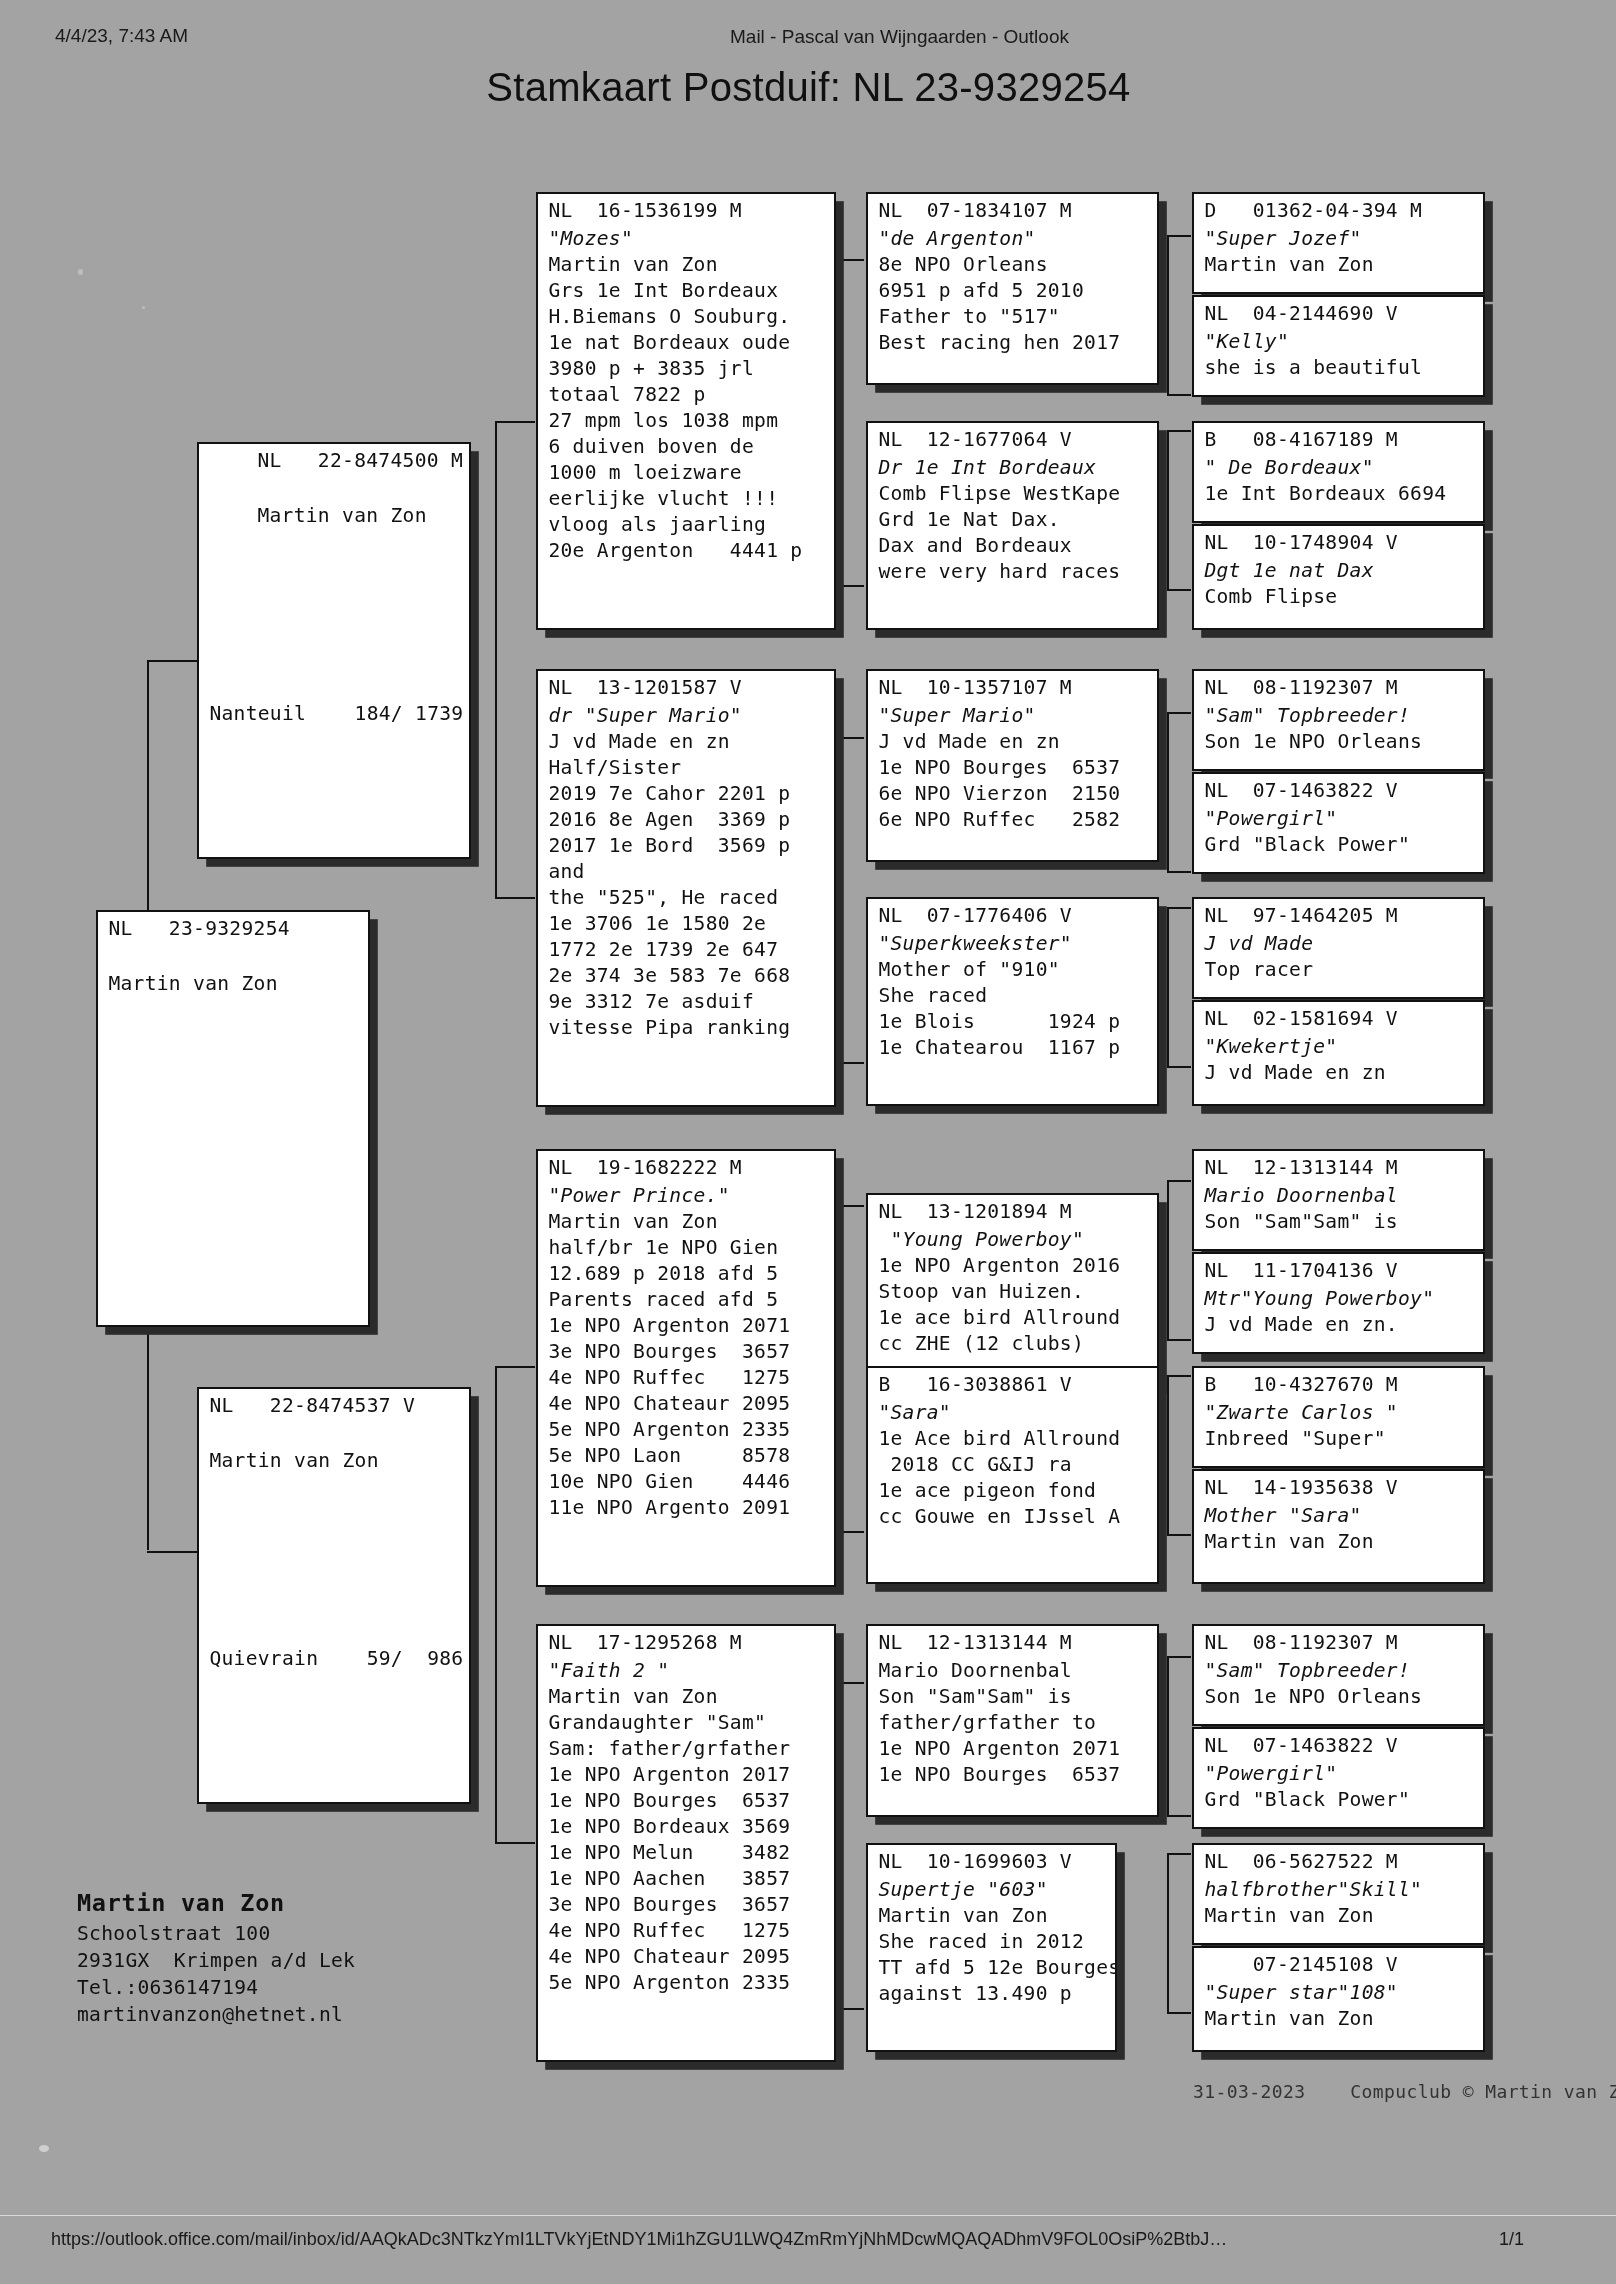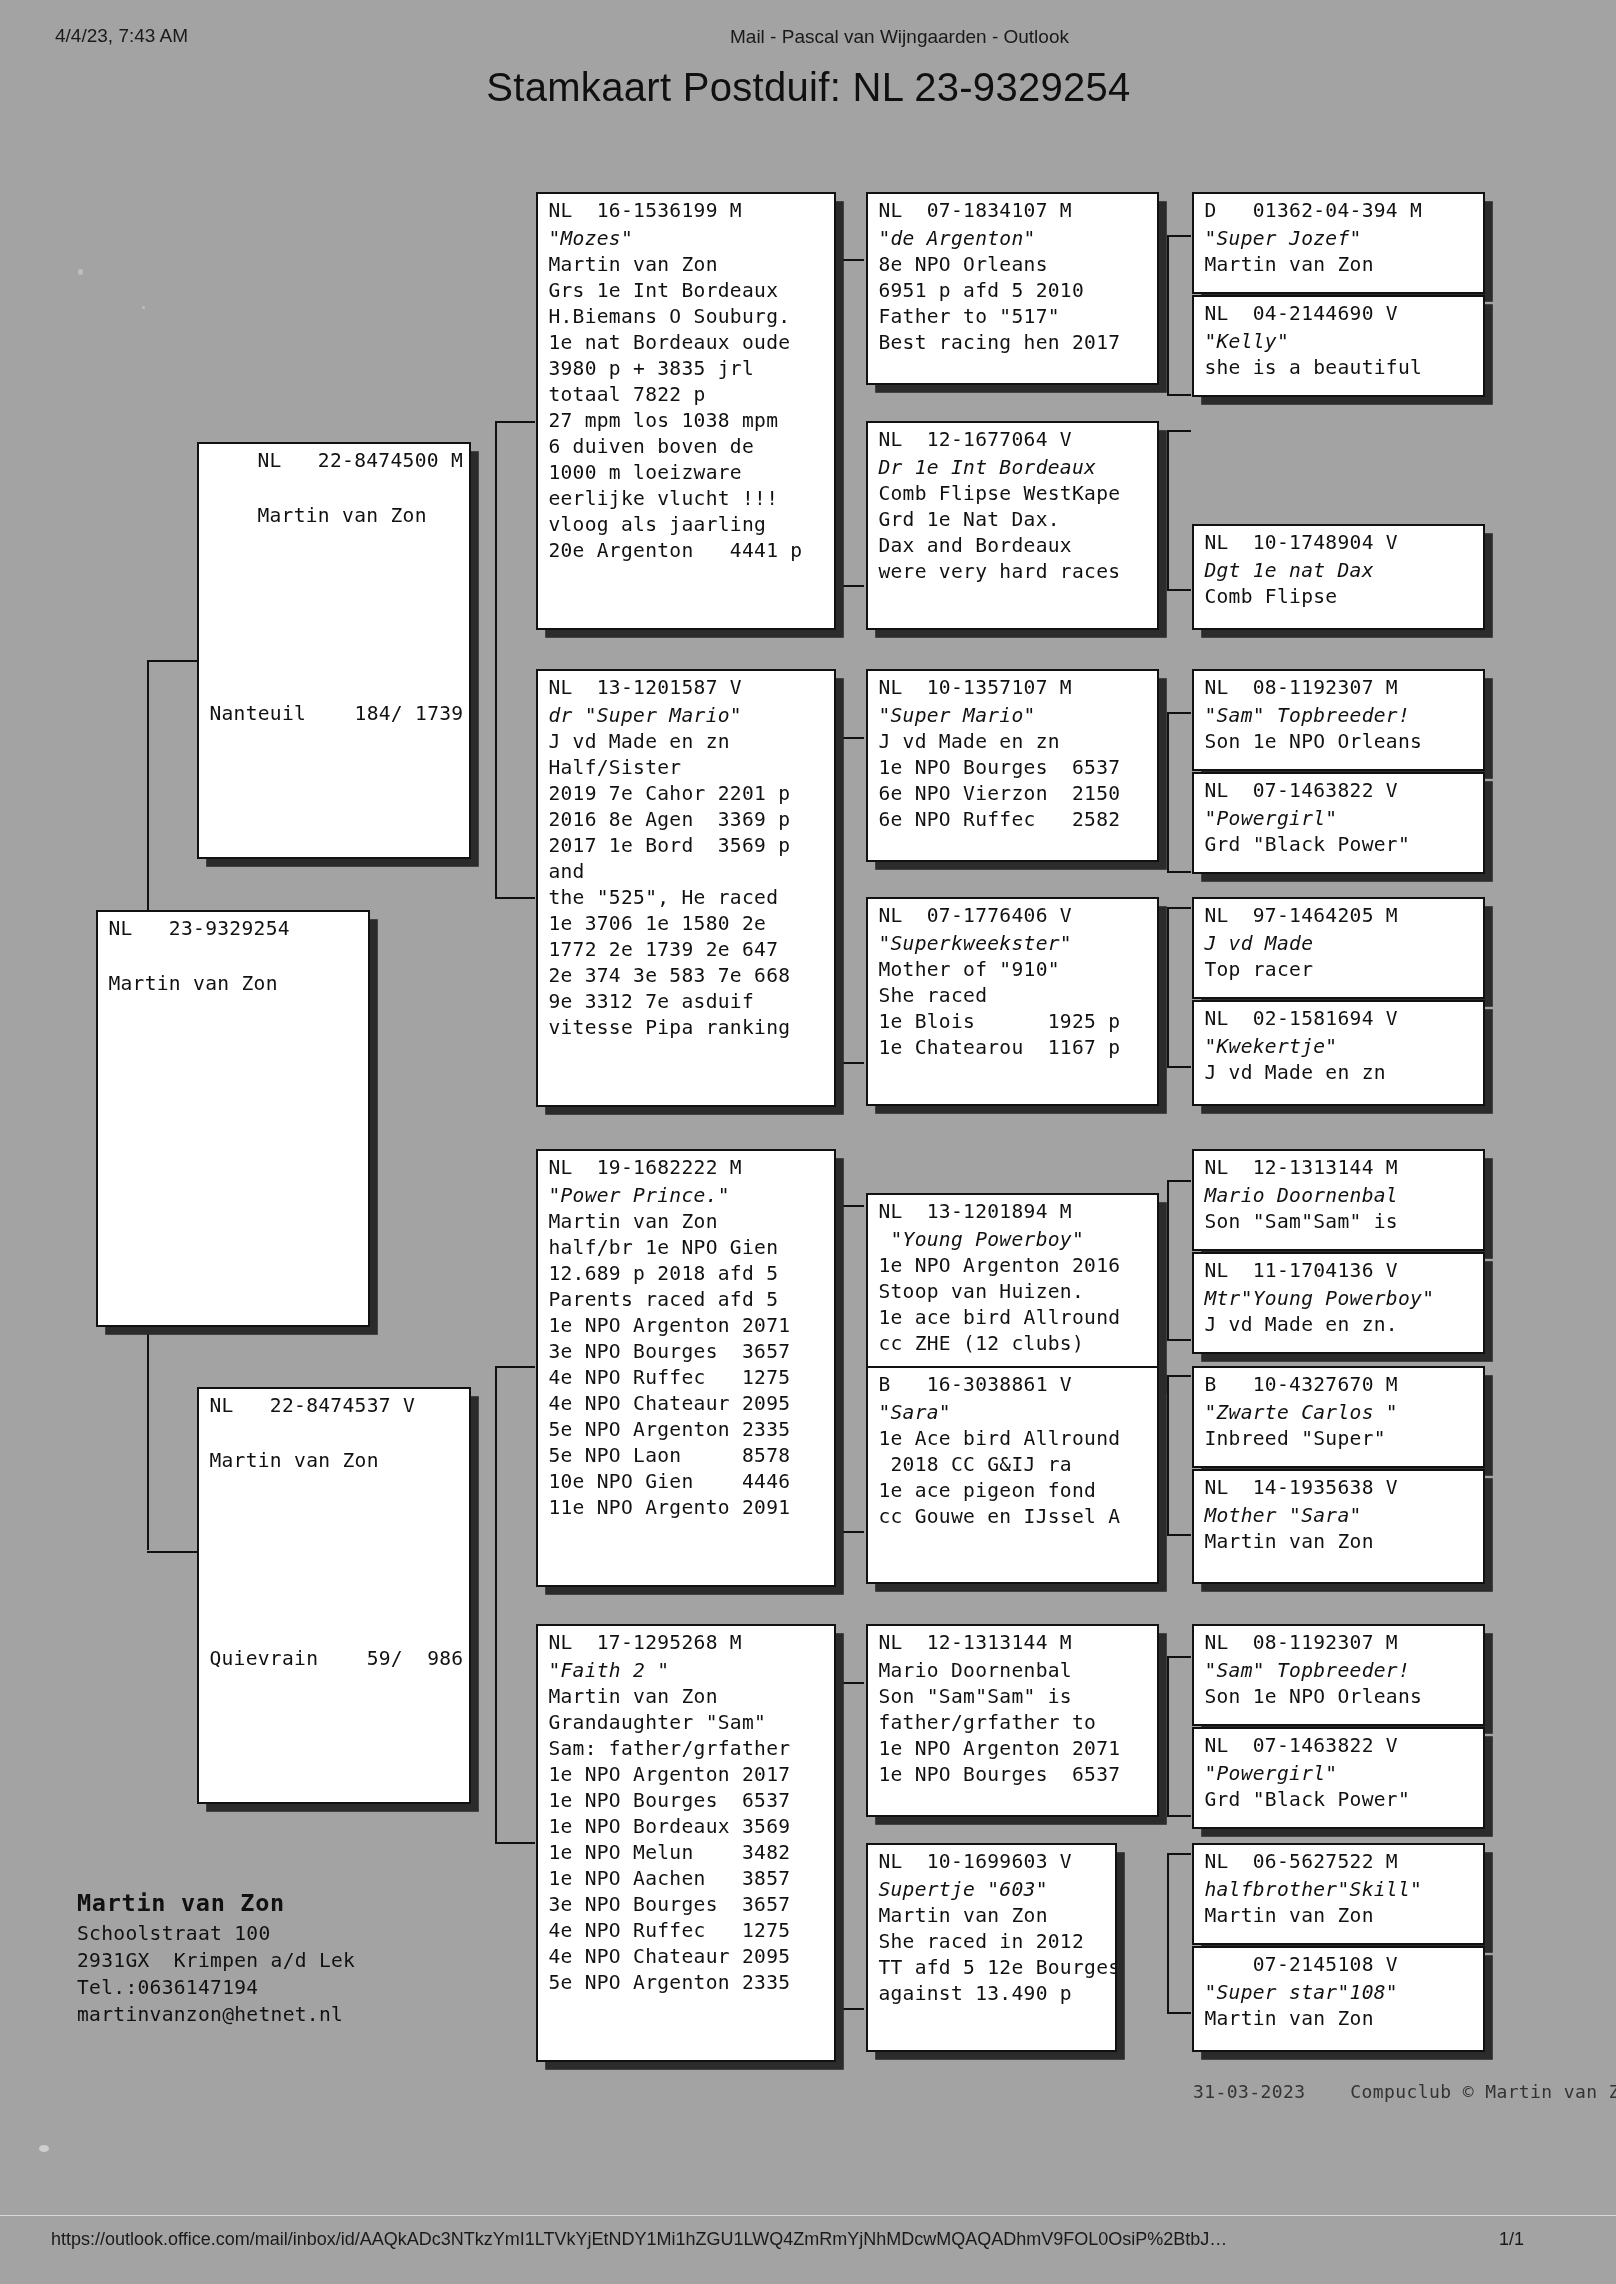--- a/index.html
+++ b/index.html
@@ -257,21 +257,21 @@
         <div class="ln">6e NPO Vierzon  2150</div>
         <div class="ln">6e NPO Ruffec   2582</div>
       </div>
   </div>
   <div class="bx" style="left:866px;top:897px;width:293px;height:209px;">
     <div class="id">NL  07-1776406 V</div>
     <div class="body">
         <div class="ln it">"Superkweekster"</div>
         <div class="ln">Mother of "910"</div>
         <div class="ln">She raced</div>
-        <div class="ln">1e Blois      1925 p</div>
+        <div class="ln">1e Blois      1924 p</div>
         <div class="ln">1e Chatearou  1167 p</div>
       </div>
   </div>
 
   <div class="bx" style="left:866px;top:1149px;width:293px;height:193px;margin-top:44px;">
     <div class="id">NL  13-1201894 M</div>
     <div class="body">
         <div class="ln it"> "Young Powerboy"</div>
         <div class="ln">1e NPO Argenton 2016</div>
         <div class="ln">Stoop van Huizen.</div>
@@ -319,20 +319,27 @@
       </div>
   </div>
   <div class="bx" style="left:1192px;top:295px;width:293px;height:102px;">
     <div class="id">NL  04-2144690 V</div>
     <div class="body">
         <div class="ln it">"Kelly"</div>
         <div class="ln">she is a beautiful</div>
       </div>
   </div>
 
+  <div class="bx" style="left:1192px;top:421px;width:293px;height:102px;">
+    <div class="id">B   08-4167189 M</div>
+    <div class="body">
+        <div class="ln it">" De Bordeaux"</div>
+        <div class="ln">1e Int Bordeaux 6694</div>
+      </div>
+  </div>
   <div class="bx" style="left:1192px;top:524px;width:293px;height:106px;">
     <div class="id">NL  10-1748904 V</div>
     <div class="body">
         <div class="ln it">Dgt 1e nat Dax</div>
         <div class="ln">Comb Flipse</div>
       </div>
   </div>
 
   <div class="bx" style="left:1192px;top:669px;width:293px;height:102px;">
     <div class="id">NL  08-1192307 M</div>

